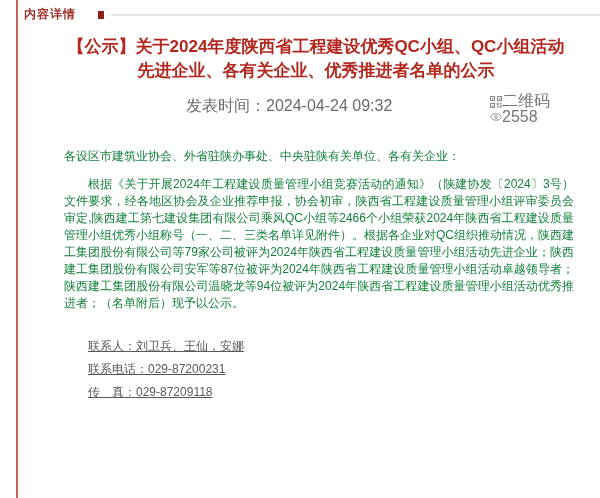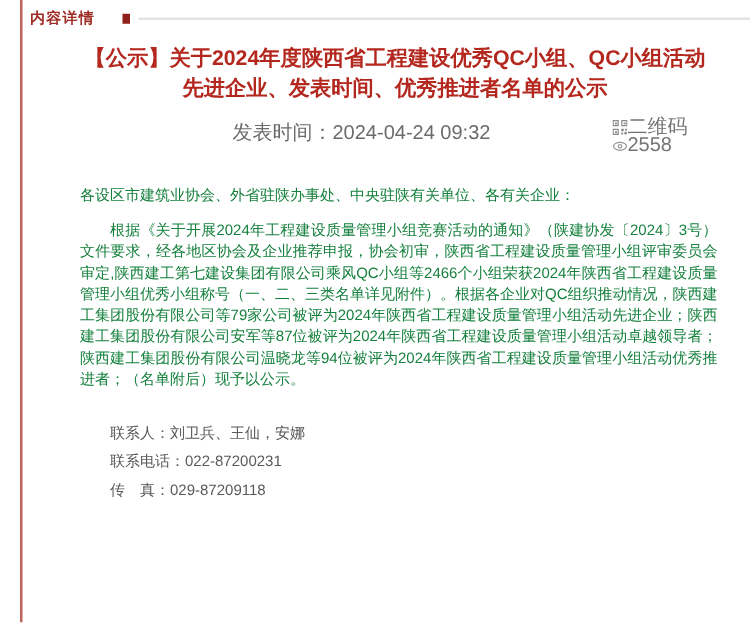--- a/index.html
+++ b/index.html
@@ -30,34 +30,34 @@
   .qr-row, .views-row { display:flex; align-items:center; gap:0; height:15px; color:#757575; }
   .icon svg { display:block; }
 
   
   .article-body { padding:18px 40px 0 46px; color:#15803d; font-size:12px; line-height:17px; text-align:justify; }
   .para { margin-bottom:11px; }
   .indent { text-indent:2em; }
 
   
   .contacts { padding:12px 40px 0 46px; color:#595959; font-size:12px; }
-  .contact-line { text-indent:2em; line-height:23px; }
+  .contact-line { text-indent:2em; line-height:23px;text-decoration:underline; }
 </style>
 </head>
 <body>
 
 <div class="page">
 
   <div class="section-head">
     <span class="section-label">内容详情</span>
     <span class="section-bullet"></span>
     <span class="section-rule"></span>
   </div>
 
-  <div class="title">【公示】关于2024年度陕西省工程建设优秀QC小组、QC小组活动先进企业、发表时间、优秀推进者名单的公示</div>
+  <div class="title">【公示】关于2024年度陕西省工程建设优秀QC小组、QC小组活动先进企业、各有关企业、优秀推进者名单的公示</div>
 
   <div class="meta">
     <div class="pub"><span>发表时间：</span><span>2024-04-24 09:32</span></div>
     <div class="qr-block">
       <div class="qr-row">
         <span class="icon">
           <svg width="12" height="12" viewBox="0 0 12 12">
             <g fill="none" stroke="#8a8a8a" stroke-width="1">
               <rect x="0.5" y="0.5" width="4" height="4"></rect>
               <rect x="7.5" y="0.5" width="4" height="4"></rect>
@@ -88,18 +88,18 @@
     </div>
   </div>
 
   <div class="article-body">
     <div class="para">各设区市建筑业协会、外省驻陕办事处、中央驻陕有关单位、各有关企业：</div>
     <div class="para indent">根据《关于开展2024年工程建设质量管理小组竞赛活动的通知》（陕建协发〔2024〕3号）文件要求，经各地区协会及企业推荐申报，协会初审，陕西省工程建设质量管理小组评审委员会审定,陕西建工第七建设集团有限公司乘风QC小组等2466个小组荣获2024年陕西省工程建设质量管理小组优秀小组称号（一、二、三类名单详见附件）。根据各企业对QC组织推动情况，陕西建工集团股份有限公司等79家公司被评为2024年陕西省工程建设质量管理小组活动先进企业；陕西建工集团股份有限公司安军等87位被评为2024年陕西省工程建设质量管理小组活动卓越领导者；陕西建工集团股份有限公司温晓龙等94位被评为2024年陕西省工程建设质量管理小组活动优秀推进者；（名单附后）现予以公示。</div>
   </div>
 
   <div class="contacts">
     <div class="contact-line">联系人：刘卫兵、王仙，安娜</div>
-    <div class="contact-line">联系电话：022-87200231</div>
+    <div class="contact-line">联系电话：029-87200231</div>
     <div class="contact-line">传　真：029-87209118</div>
 
   </div>
 
 </div>
 
 </body></html>

